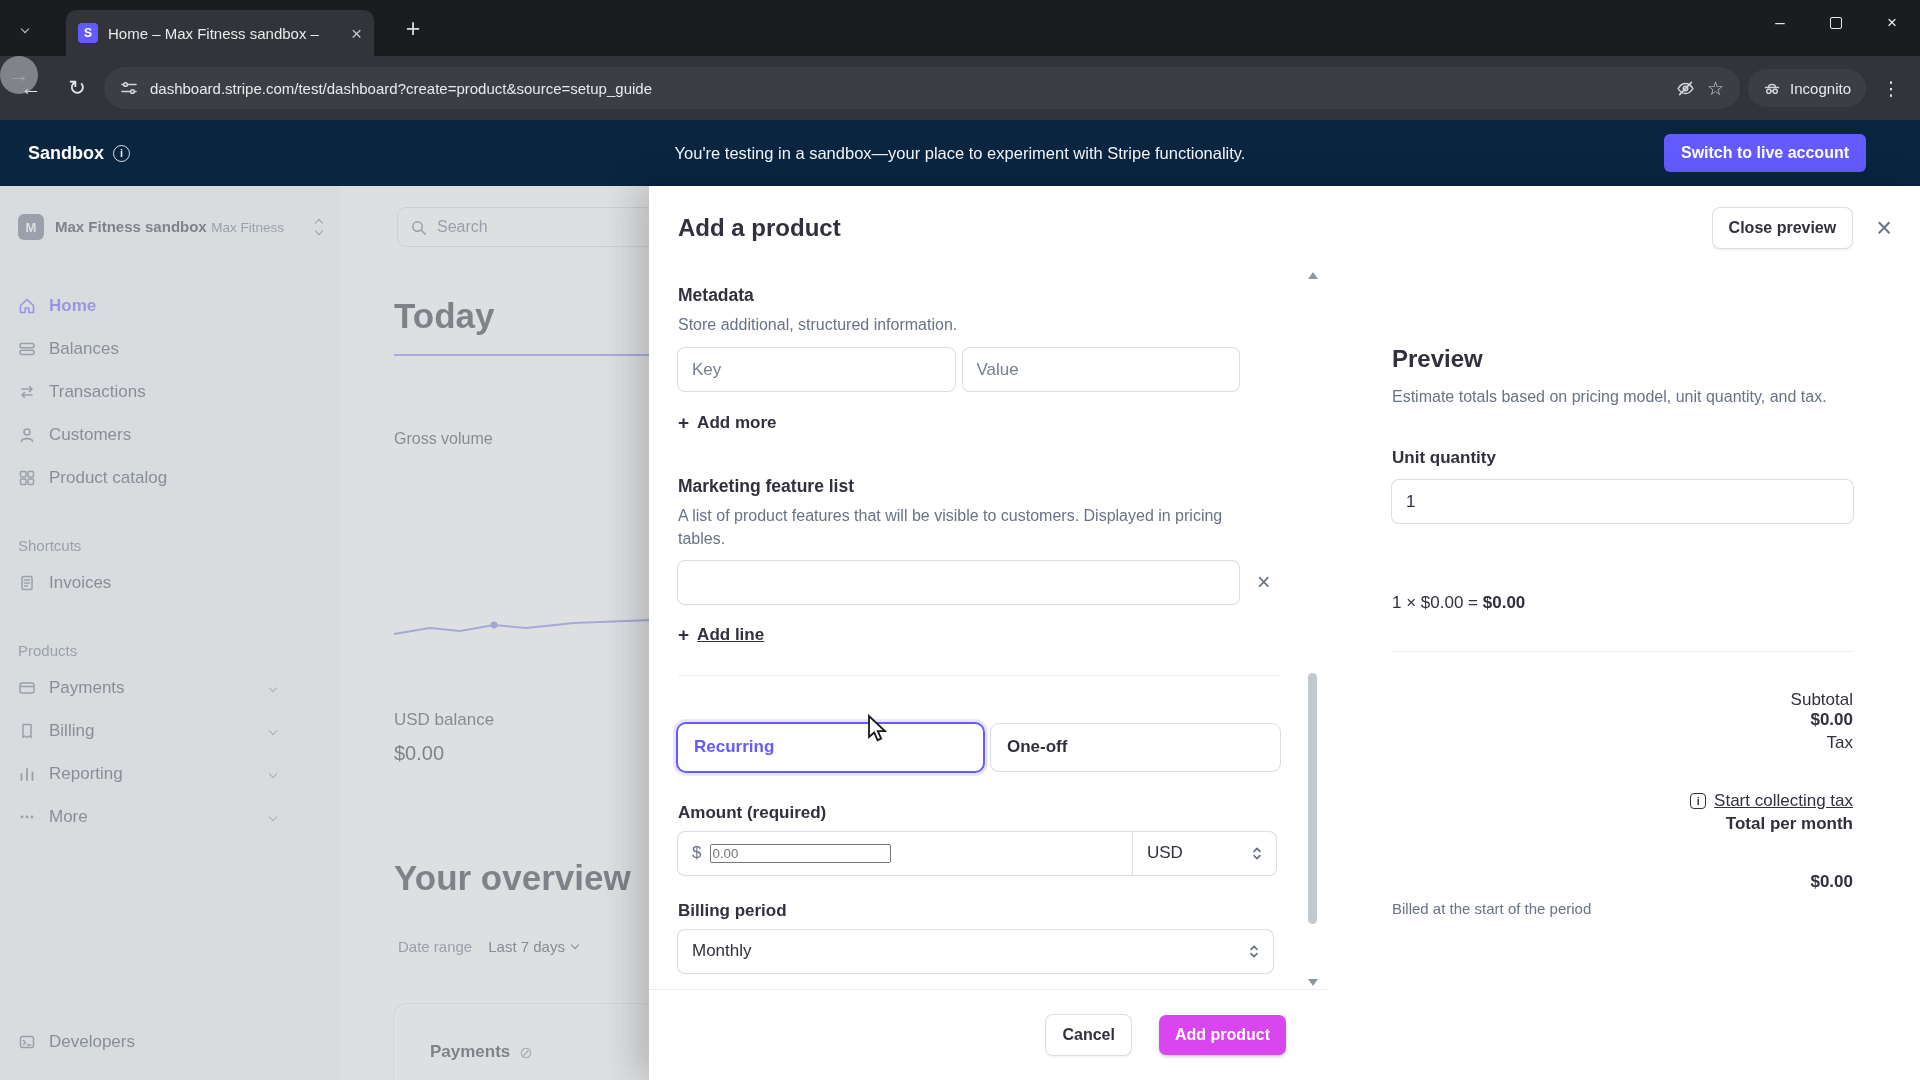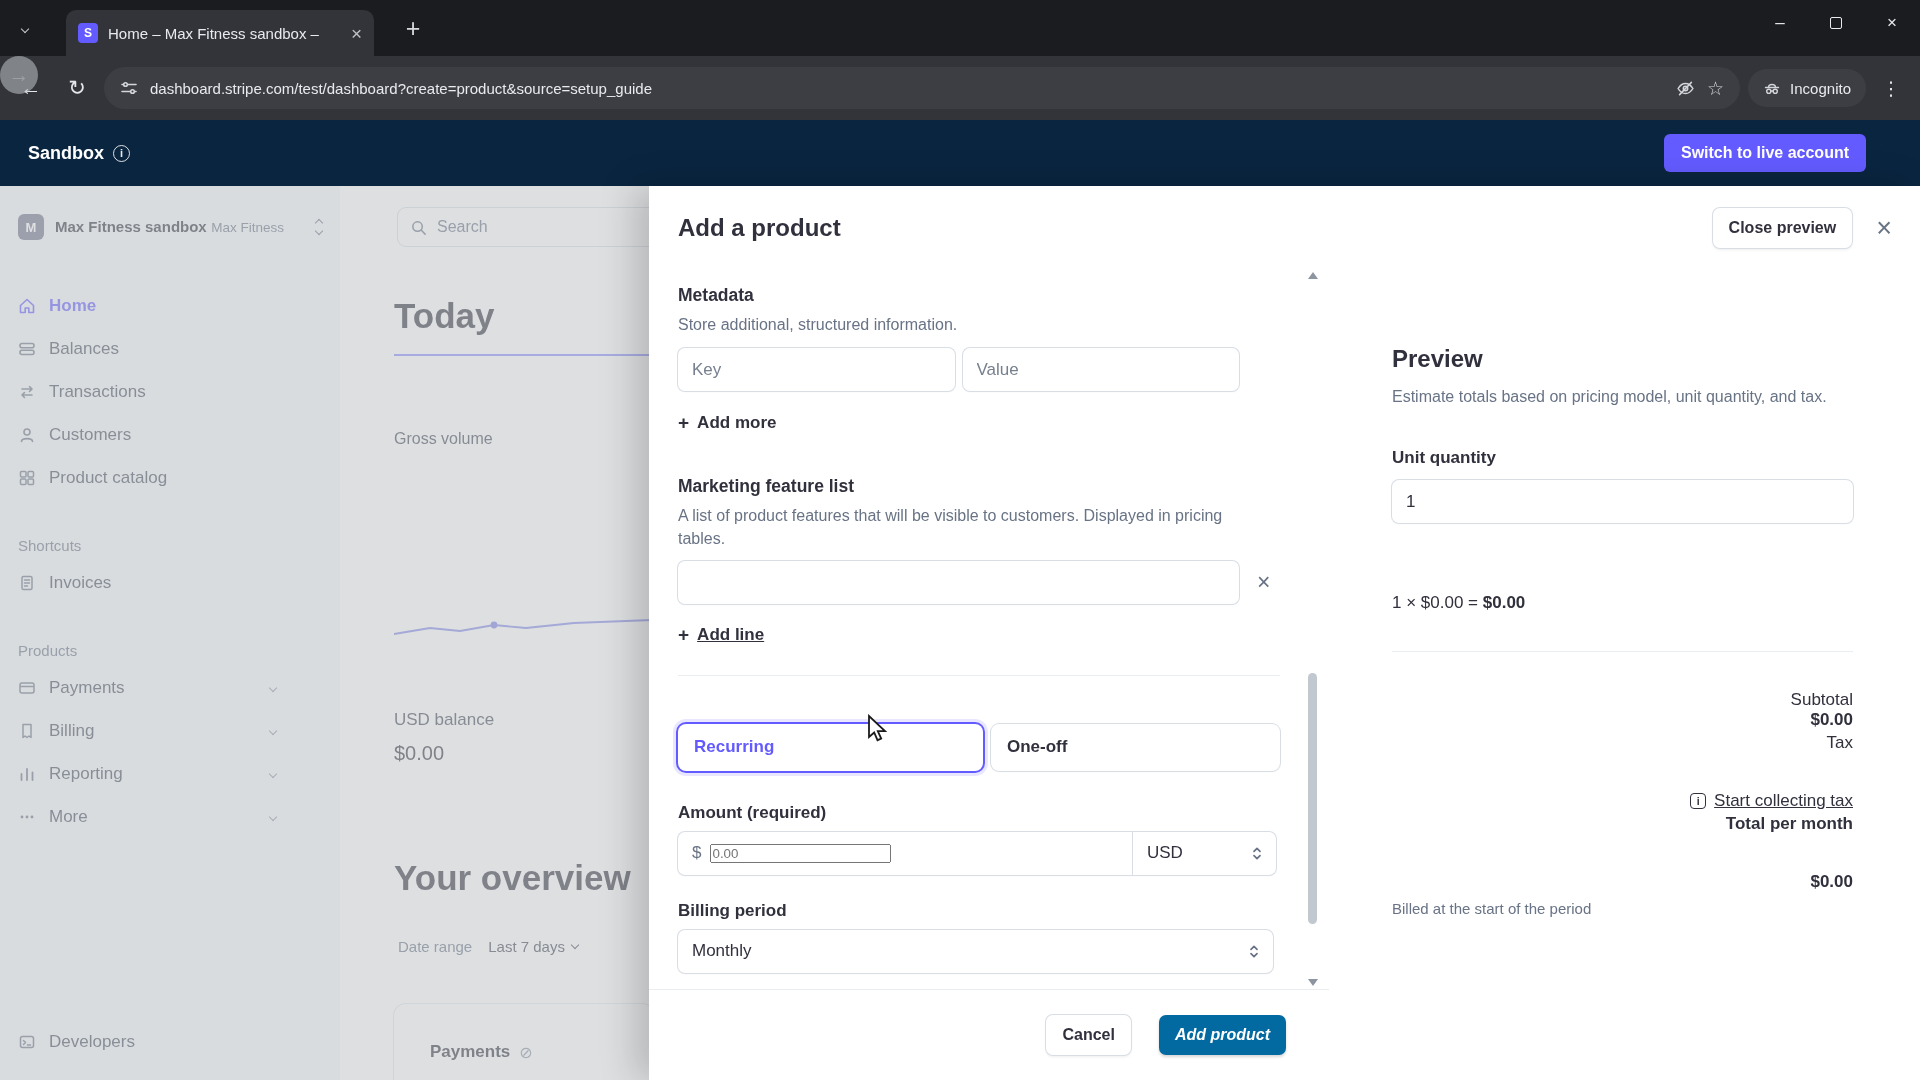--- a/index.html
+++ b/index.html
@@ -103,21 +103,21 @@
   
   .modal { position:absolute; left:649px; top:0; right:0; bottom:0; background:#fff; z-index:10;
       box-shadow:-14px 0 34px rgba(0,0,0,0.18); }
   .modal-header { position:absolute; left:0; top:0; right:0; height:84px; display:flex; align-items:center;
       padding:0 28px 0 29px; }
   .modal-title { font-size:24px; font-weight:700; color:#30313d; }
   .header-actions { margin-left:auto; display:flex; align-items:center; gap:24px; }
   .btn { display:flex; align-items:center; justify-content:center; height:40px; border-radius:7px;
       font-size:16px; font-weight:700; padding:0 16px; }
   .btn-secondary { background:#fff; color:#30313d; box-shadow:0 0 0 1px #d8dee4, 0 2px 3px rgba(0,0,0,.07); }
-  .btn-primary { background:#0369a1; color:#fff; box-shadow:0 2px 3px rgba(48,49,61,.2);font-style:italic; }
+  .btn-primary { background:#d946ef; color:#fff; box-shadow:0 2px 3px rgba(48,49,61,.2); }
   .modal-x { font-size:27px; color:#687385; line-height:27px; }
 
   .form-col { position:absolute; left:0; top:84px; width:680px; bottom:91px; overflow:hidden;
       padding:15px 49px 0 29px; }
   .sec-label { font-size:17.5px; font-weight:700; color:#30313d; }
   .sec-desc { margin-top:7px; font-size:16px; color:#687385; line-height:1.45; }
   .w-inputs { width:561px; }
   .field-row { display:flex; gap:8px; margin-top:12px; }
   .input { height:43px; border-radius:7px; background:#fff; box-shadow:0 0 0 1px #d8dee4, 0 1px 2px rgba(0,0,0,.05);
       display:flex; align-items:center; padding:0 14px; font-size:17px; color:#30313d; }
@@ -238,20 +238,21 @@
       <span>Incognito</span>
     </div>
     <div class="menu-btn">⋮</div>
   </div>
 
   <div class="banner">
     <div class="banner-label">
       <span>Sandbox</span>
       <i class="info-circ">i</i>
     </div>
+    <div class="banner-msg">You're testing in a sandbox—your place to experiment with Stripe functionality.</div>
     <div class="banner-cta">Switch to live account</div>
   </div>
 
   <div class="content">
 
     <div class="dashboard">
       <div class="sidebar">
         <div class="account-row">
           <span class="avatar">M</span>
           <span class="acct-lines">

